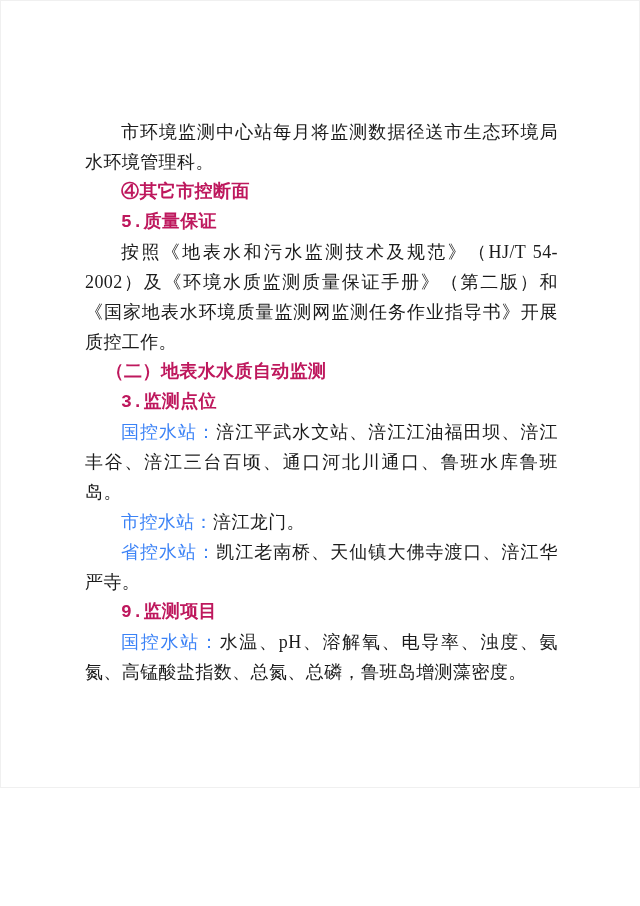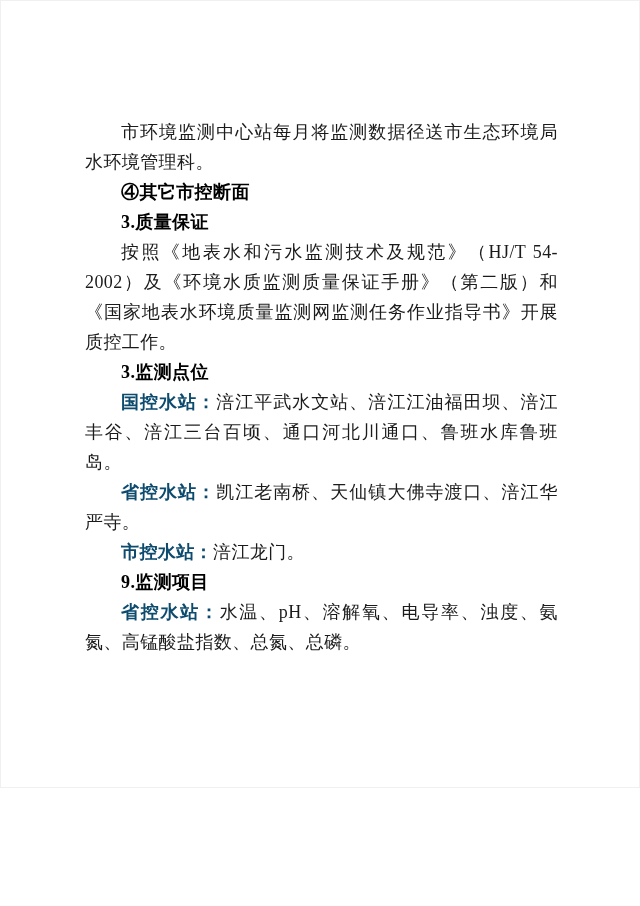--- a/index.html
+++ b/index.html
@@ -27,28 +27,29 @@
     color: #1b1b1b;
     text-align: justify;
     letter-spacing: 0.4px;
   }
   .body-text p {
     margin: 0;
     text-indent: 2em;
   }
   .body-text p.heading {
     font-weight: bold;
-    color: #000000;
+    color: #be185d;
+    font-family: Liberation Mono, monospace;
   }
   .body-text p.heading-paren {
     text-indent: 1.15em;
   }
   .lead {
-    font-weight: bold;
-    color: #0c4a6e;
+    font-weight: normal;
+    color: #3b82f6;
   }
   .page-footer {
     position: absolute;
     left: 98px;
     top: 814px;
     font-size: 12px;
     line-height: 24px;
     color: #2b2b2b;
     letter-spacing: 3px;
   }
@@ -57,35 +58,36 @@
 <body>
 
 <div class="page">
   <div class="body-text">
 
     <p>市环境监测中心站每月将监测数据径送市生态环境局水环境管理科。</p>
 
     <p class="heading">④其它市控断面</p>
 
 
-    <p class="heading">3.质量保证</p>
+    <p class="heading">5.质量保证</p>
 
     <p>按照《地表水和污水监测技术及规范》（HJ/T 54-2002）及《环境水质监测质量保证手册》（第二版）和《国家地表水环境质量监测网监测任务作业指导书》开展质控工作。</p>
 
+    <p class="heading heading-paren">（二）地表水水质自动监测</p>
 
     <p class="heading">3.监测点位</p>
 
     <p><span class="lead">国控水站：</span><span>涪江平武水文站、涪江江油福田坝、涪江丰谷、涪江三台百顷、通口河北川通口、鲁班水库鲁班岛。</span></p>
 
+    <p><span class="lead">市控水站：</span><span>涪江龙门。</span></p>
+
     <p><span class="lead">省控水站：</span><span>凯江老南桥、天仙镇大佛寺渡口、涪江华严寺。</span></p>
-
-    <p><span class="lead">市控水站：</span><span>涪江龙门。</span></p>
 
     <p class="heading">9.监测项目</p>
 
+    <p><span class="lead">国控水站：</span><span>水温、pH、溶解氧、电导率、浊度、氨氮、高锰酸盐指数、总氮、总磷，鲁班岛增测藻密度。</span></p>
 
-    <p><span class="lead">省控水站：</span><span>水温、pH、溶解氧、电导率、浊度、氨氮、高锰酸盐指数、总氮、总磷。</span></p>
 
 
   </div>
 
   <div class="page-footer">— 20 —</div>
 </div>
 
 </body></html>

